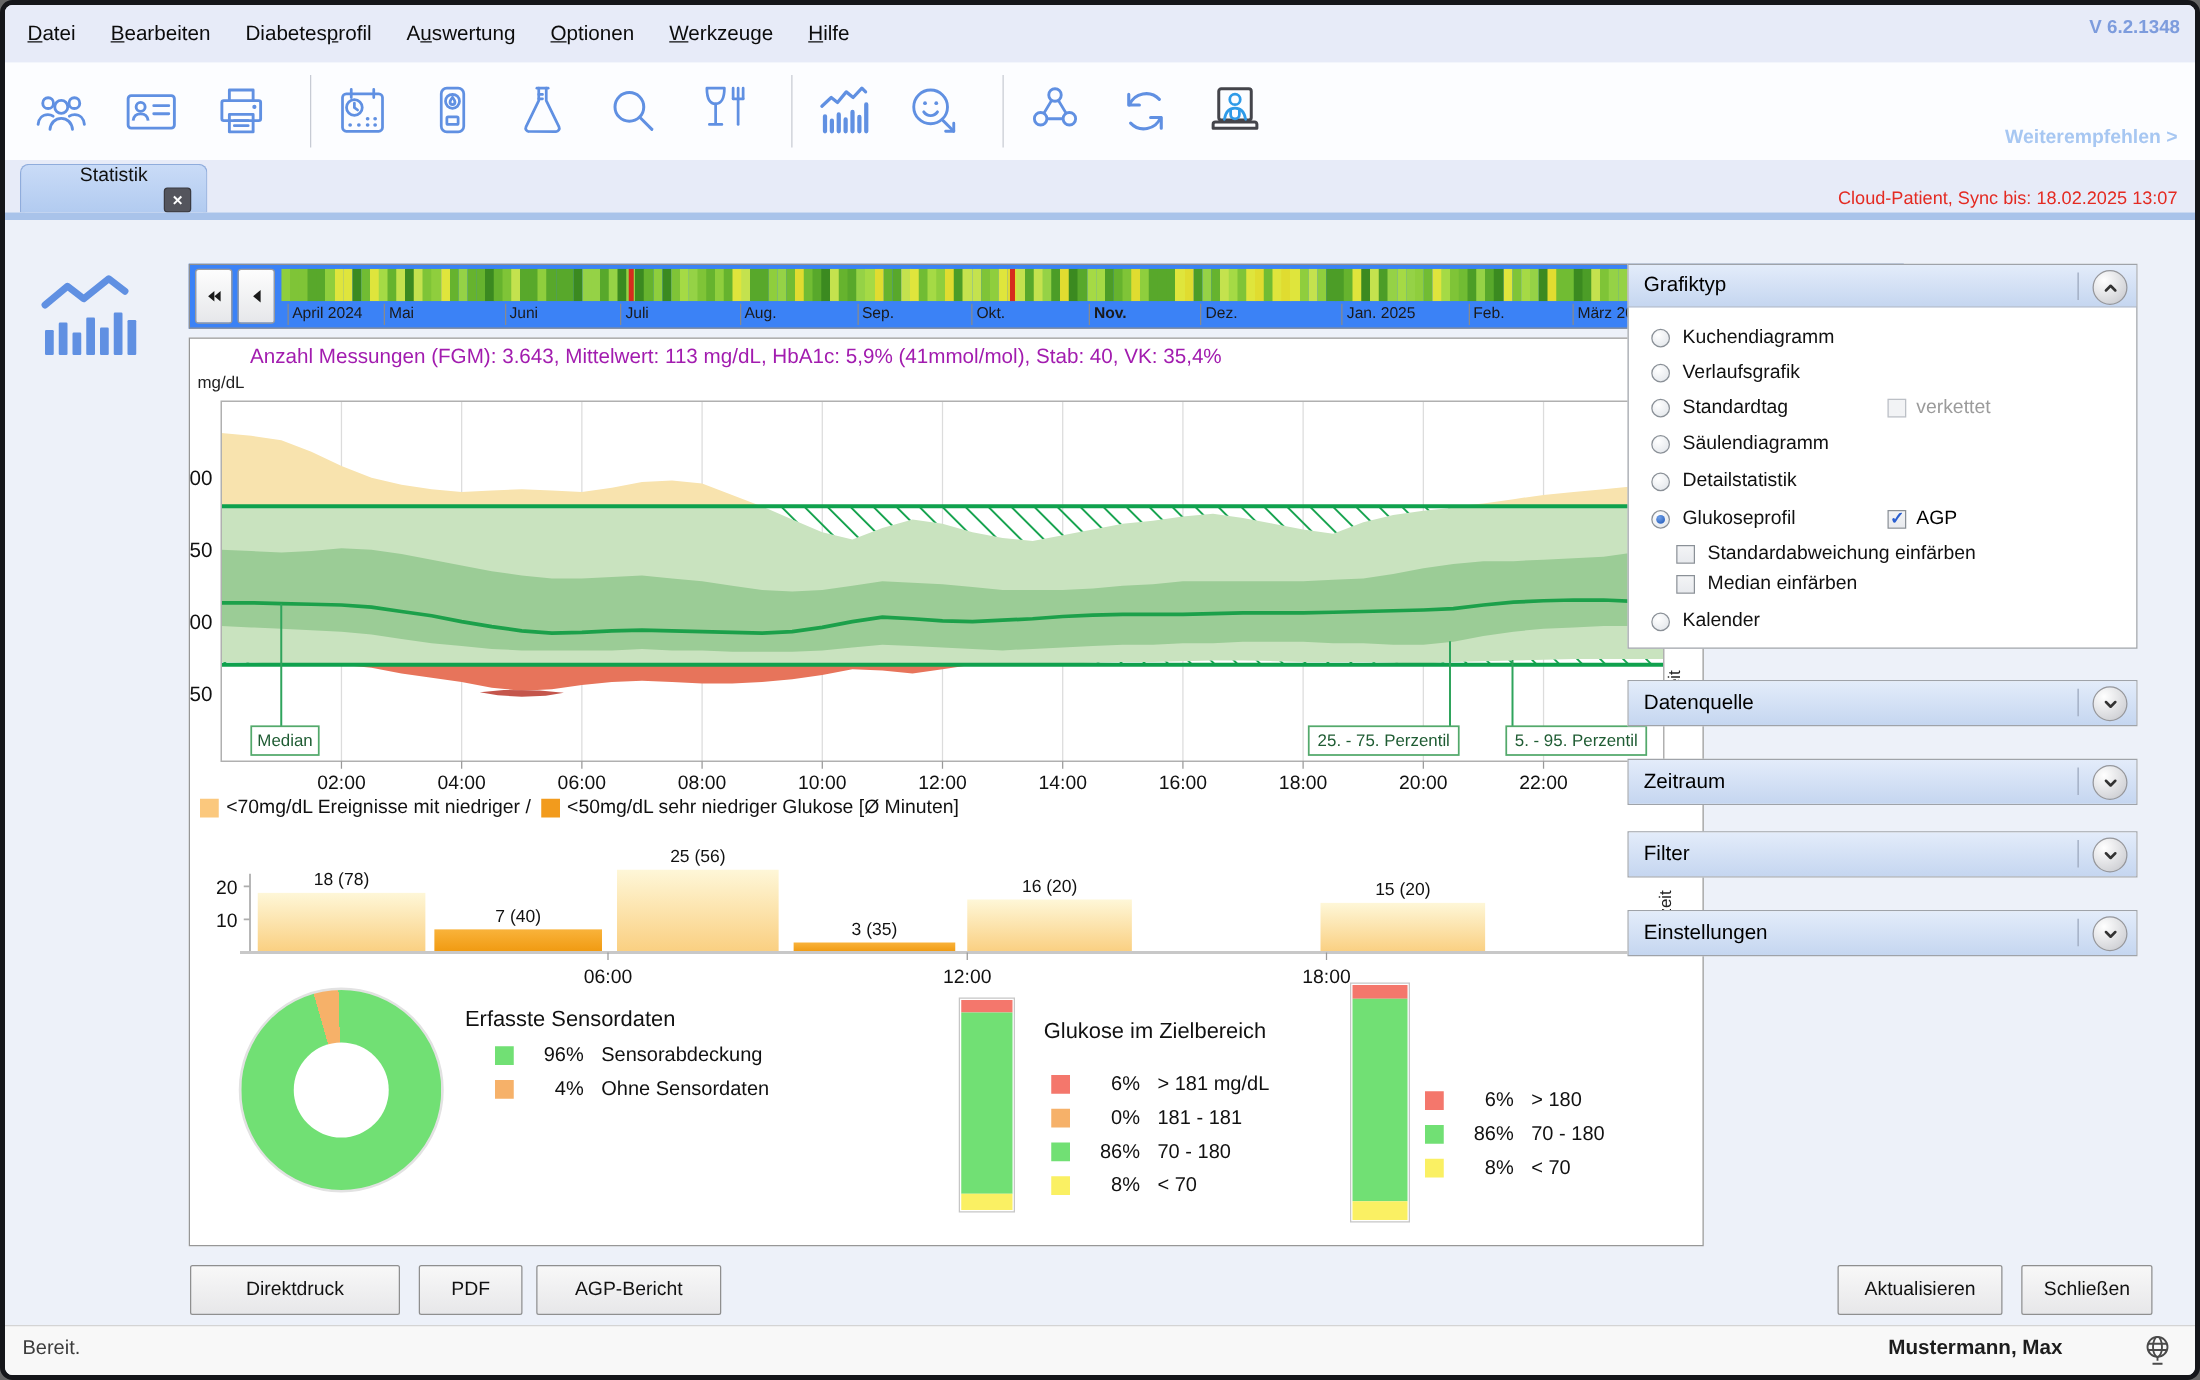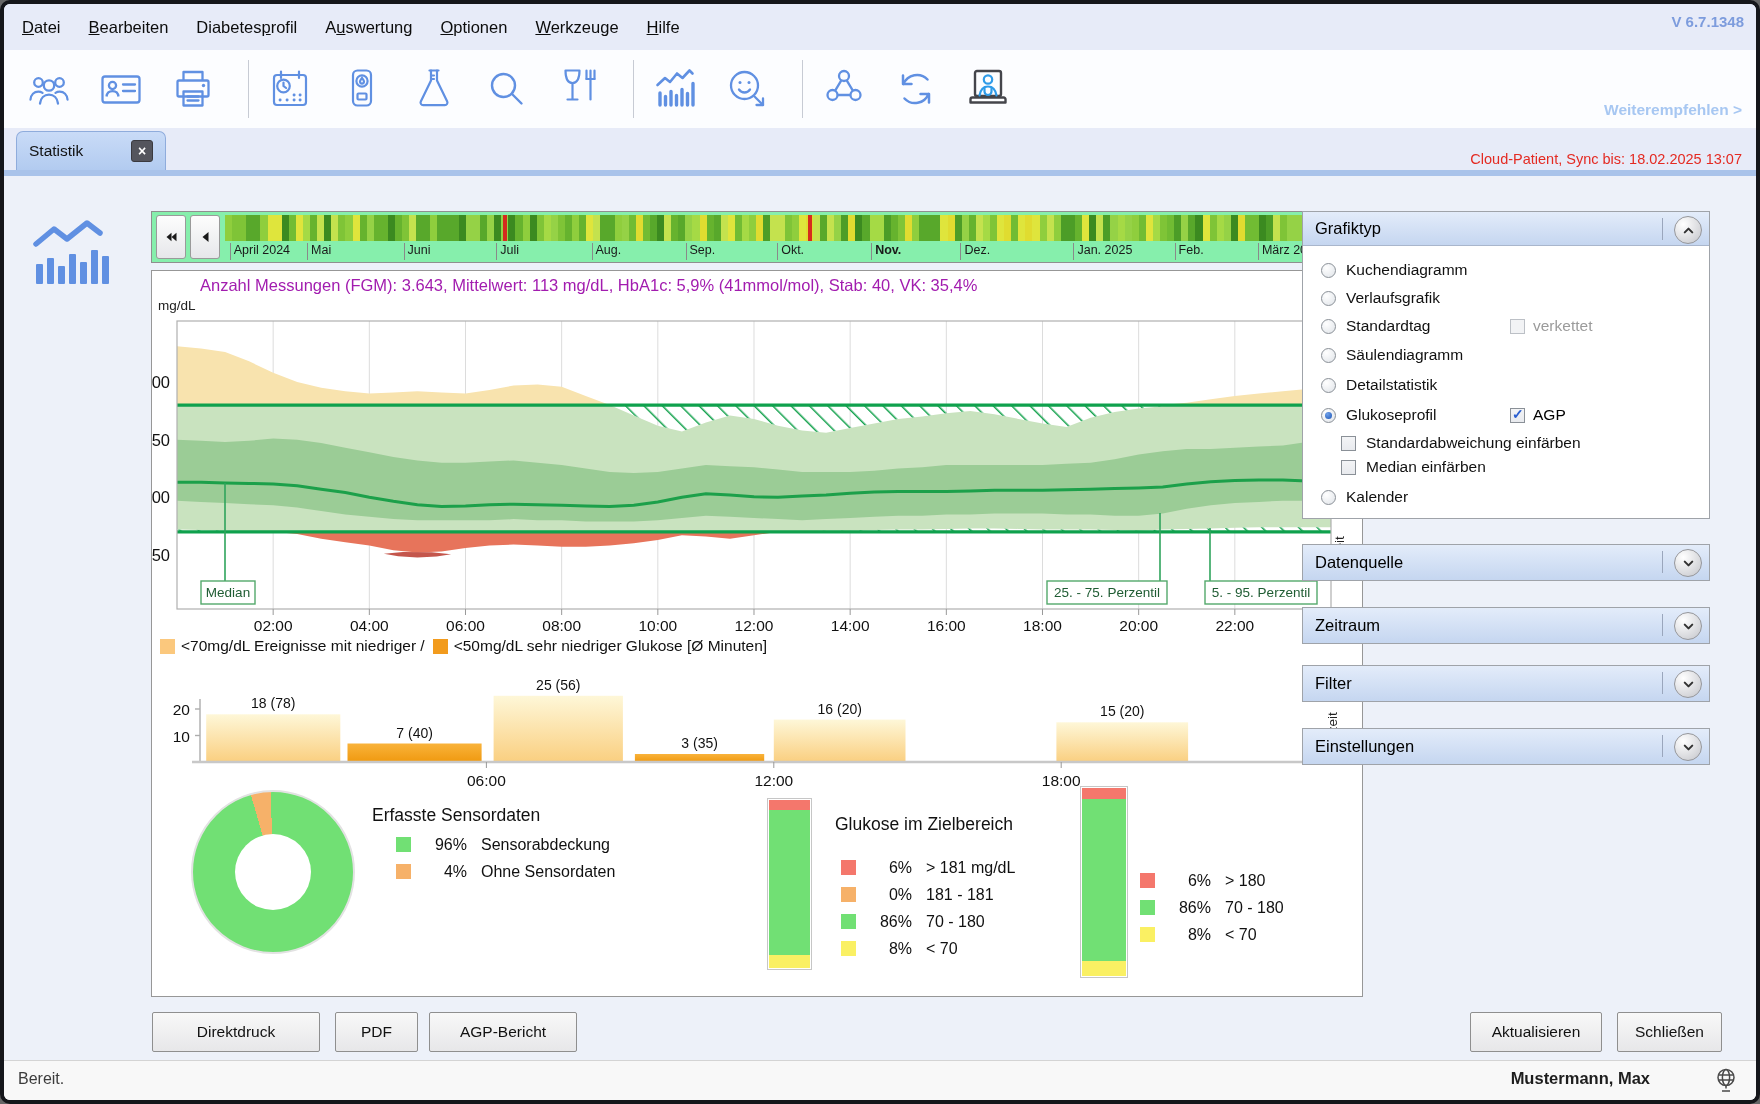--- a/index.html
+++ b/index.html
@@ -6,26 +6,26 @@
   .window{position:relative;width:1760px;height:1104px;background:#EDF1F9;border:4px solid #15161A;border-radius:10px;overflow:hidden;box-sizing:border-box;}
   .menubar{position:absolute;left:0;top:0;width:100%;height:46px;background:#E7EBF8;display:flex;align-items:center;padding-left:18px;gap:28px;box-sizing:border-box;}
   .mitem{font-size:16.5px;color:#0c0c0c;cursor:default;}
   .version{position:absolute;top:9px;right:12px;color:#7D9CDD;font-weight:bold;font-size:15px;}
   .toolbar{position:absolute;left:0;top:46px;width:100%;height:78px;background:#FCFDFF;display:flex;align-items:center;padding-left:22px;box-sizing:border-box;}
   .ticon{width:46px;height:46px;margin-right:26px;flex:0 0 auto;}
   .ticon svg{width:100%;height:100%;}
   .tsep{width:1px;height:58px;background:#C7CBD4;margin:0 18px 0 6px;flex:0 0 auto;}
   .promo{position:absolute;top:97px;right:14px;color:#A7C7F2;font-weight:bold;font-size:15.5px;}
   .tabrow{position:absolute;left:0;top:124px;width:100%;height:42px;background:#E7EBF8;}
-  .tab{position:absolute;left:12px;top:3px;width:150px;height:39px;background:linear-gradient(180deg,#C9DBF7,#B2CBF0);border:1px solid #8FACDC;border-bottom:none;border-radius:7px 7px 0 0;display:flex;align-items:center;padding:0 12px;font-size:15.5px;box-sizing:border-box;color:#111;}
+  .tab{position:absolute;left:12px;top:3px;width:150px;height:39px;background:linear-gradient(180deg,#C9DBF7,#B2CBF0);border:1px solid #8FACDC;border-bottom:none;border-radius:7px 7px 0 0;display:flex;align-items:center;padding:0 12px;font-size:15.5px;box-sizing:border-box;color:#111;flex-direction:column;}
   .tabclose{width:20px;height:20px;background:#54555D;color:#fff;border-radius:3px;display:flex;align-items:center;justify-content:center;font-size:14px;font-weight:bold;margin-left:auto;border:1px solid #3a3a40;}
   .tabline{position:absolute;left:0;top:166px;width:100%;height:6px;background:#A9C3EA;}
   .sync{position:absolute;top:147px;right:14px;color:#E42A22;font-size:14.5px;}
   .side-icon{position:absolute;left:24px;top:208px;width:84px;height:76px;}
-  .timeline{position:absolute;left:147px;top:207px;width:1372px;height:52px;background:#86efac;border:1px solid #8F8F8F;display:flex;align-items:stretch;padding:2px;box-sizing:border-box;}
+  .timeline{position:absolute;left:147px;top:207px;width:1372px;height:52px;background:#3b82f6;border:1px solid #8F8F8F;display:flex;align-items:stretch;padding:2px;box-sizing:border-box;}
   .tlbtn{width:28px;margin:1px 2px;background:linear-gradient(180deg,#FDFDFD,#E6E7EA);border:1px solid #9A9A9A;border-radius:3px;display:flex;align-items:center;justify-content:center;flex:0 0 auto;}
   .tlbtn svg{width:15px;height:16px;}
   .tl-strip{flex:1;position:relative;margin:0 3px;}
   .tl-colors{position:absolute;left:0;top:1px;right:0;height:26px;overflow:hidden;}
   .sliver{position:absolute;top:0;height:100%;}
   .tl-month{position:absolute;top:29px;height:17px;border-left:1px solid #8a8a8a;padding-left:3px;font-size:12.5px;color:#1a1a1a;white-space:nowrap;}
   .tl-sel{position:absolute;top:0px;height:29px;border:3px solid #8282D8;box-sizing:border-box;}
   .mainpanel{position:absolute;left:147px;top:266px;width:1212px;height:727px;background:#fff;border:1px solid #979797;box-sizing:border-box;}
   .stats-title{position:absolute;left:48px;top:5px;font-size:16.5px;color:#a21caf;}
   .unit{position:absolute;left:6px;top:27px;font-size:13.5px;color:#222;}
@@ -78,21 +78,21 @@
 <div class="window">
   <div class="menubar" id="menubar">
       <span class="mitem"><u>D</u>atei</span>
       <span class="mitem"><u>B</u>earbeiten</span>
       <span class="mitem">Diabetes<u>p</u>rofil</span>
       <span class="mitem">A<u>u</u>swertung</span>
       <span class="mitem"><u>O</u>ptionen</span>
       <span class="mitem"><u>W</u>erkzeuge</span>
       <span class="mitem"><u>H</u>ilfe</span>
     </div>
-  <div class="version">V 6.7.1348</div>
+  <div class="version">V 6.2.1348</div>
   <div class="toolbar" id="toolbar">
       <span class="ticon"><svg viewBox="0 0 46 46">
           <g fill="none" stroke="#6090E2" stroke-width="2.3" stroke-linecap="round" stroke-linejoin="round">
             <circle cx="12.5" cy="16.5" r="4.3"></circle>
             <circle cx="33.5" cy="16.5" r="4.3"></circle>
             <circle cx="23" cy="19.5" r="5.2"></circle>
             <path d="M4.5 33.5c.5-4.8 3.6-7.8 7.8-7.8 1.6 0 3 .4 4.2 1.2"></path>
             <path d="M41.5 33.5c-.5-4.8-3.6-7.8-7.8-7.8-1.6 0-3 .4-4.2 1.2"></path>
             <path d="M14 37.5c.6-5.4 4.2-8.8 9-8.8s8.4 3.4 9 8.8"></path>
           </g>

